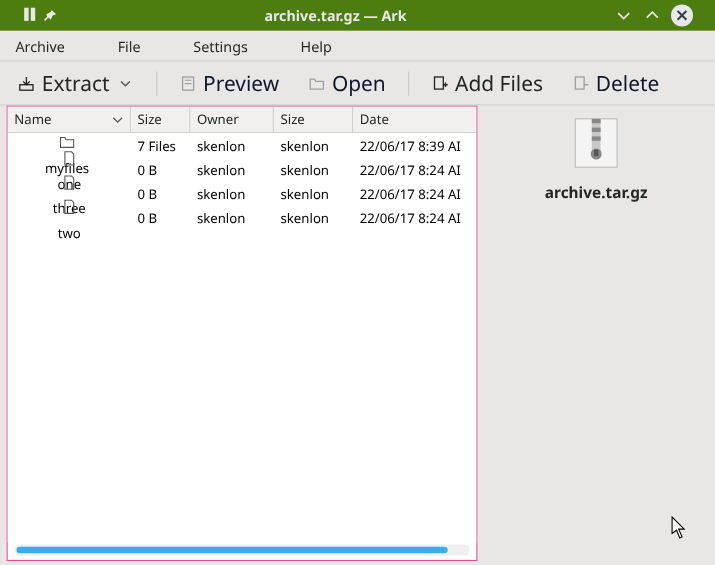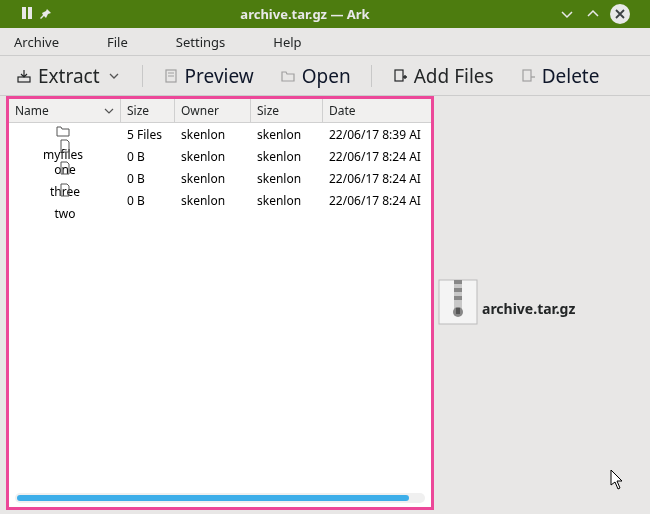--- a/index.html
+++ b/index.html
@@ -15,22 +15,22 @@
 .menubar { background: #e8e7e6; height: 28px; display: flex; align-items: center; padding: 0 8px; gap: 36px; border-bottom: 1px solid #ccc; }
 .menubar .menu-item { font-size: 13px; color: #232627; cursor: pointer; padding: 4px 6px; }
 
 .toolbar { background: #e8e7e6; height: 40px; display: flex; align-items: center; padding: 0 10px; gap: 14px; border-bottom: 1px solid #ccc; }
 .tb-btn { display: flex; align-items: center; gap: 6px; font-size: 19px; color: #232627; cursor: pointer; padding: 4px 6px; }
 .tb-btn.disabled { color: #0f172a; }
 .tb-sep { width: 1px; height: 22px; background: #c8c8c8; }
 .tb-icon { width: 16px; height: 16px; display: inline-flex; align-items: center; justify-content: center; }
 
 .content { display: flex; height: calc(514px - 28px - 28px - 40px - 4px); background: #e8e7e6; }
-.file-pane { width: 428px; margin: 0 0 0 6px; background: #fff; border: 3px solid #ec4899; display: flex; flex-direction: column; }
-.preview-pane { flex: 1; display: flex; flex-direction: row; align-items: center; justify-content: flex-start; padding-top: 10px; }
+.file-pane { width: 428px; margin: 0 0 0 6px; background: #fff; border: 1px solid #ec4899; display: flex; flex-direction: column; }
+.preview-pane { flex: 1; display: flex; flex-direction: column; align-items: center; justify-content: flex-start; padding-top: 10px; }
 
 .table-header { display: flex; background: #f1f0ef; border-bottom: 1px solid #d0d0d0; height: 24px; font-size: 12px; }
 .th { padding: 4px 6px; border-right: 1px solid #d0d0d0; display: flex; align-items: center; justify-content: space-between; color: #232627; }
 .th:last-child { border-right: none; }
 .col-name { width: 112px; }
 .col-size { width: 54px; }
 .col-owner { width: 76px; }
 .col-group { width: 72px; }
 .col-date { flex: 1; }
 
@@ -185,21 +185,21 @@
         <div class="row">
           <div class="cell cell-name indent-0">
             <span class="expander"><svg width="10" height="10" viewBox="0 0 10 10">
                 <path d="M1 3 L5 7 L9 3" stroke="#555" stroke-width="1.3" fill="none"></path>
               </svg></span>
             <span><svg width="14" height="14" viewBox="0 0 14 14">
                 <path d="M1 3 L5 3 L6 5 L13 5 L13 12 L1 12 Z" fill="none" stroke="#555" stroke-width="1"></path>
               </svg></span>
             <span>myfiles</span>
           </div>
-          <div class="cell cell-size">5 Files</div>
+          <div class="cell cell-size">7 Files</div>
           <div class="cell cell-owner">skenlon</div>
           <div class="cell cell-group">skenlon</div>
           <div class="cell cell-date">22/06/17 8:39 AI</div>
         </div>
         <div class="row">
           <div class="cell cell-name indent-1">
             <span class="tree-line"></span>
             <span><svg width="14" height="14" viewBox="0 0 14 14">
                 <path d="M3 1 L9 1 L11 3 L11 13 L3 13 Z" fill="none" stroke="#555" stroke-width="1"></path>
               </svg></span>

